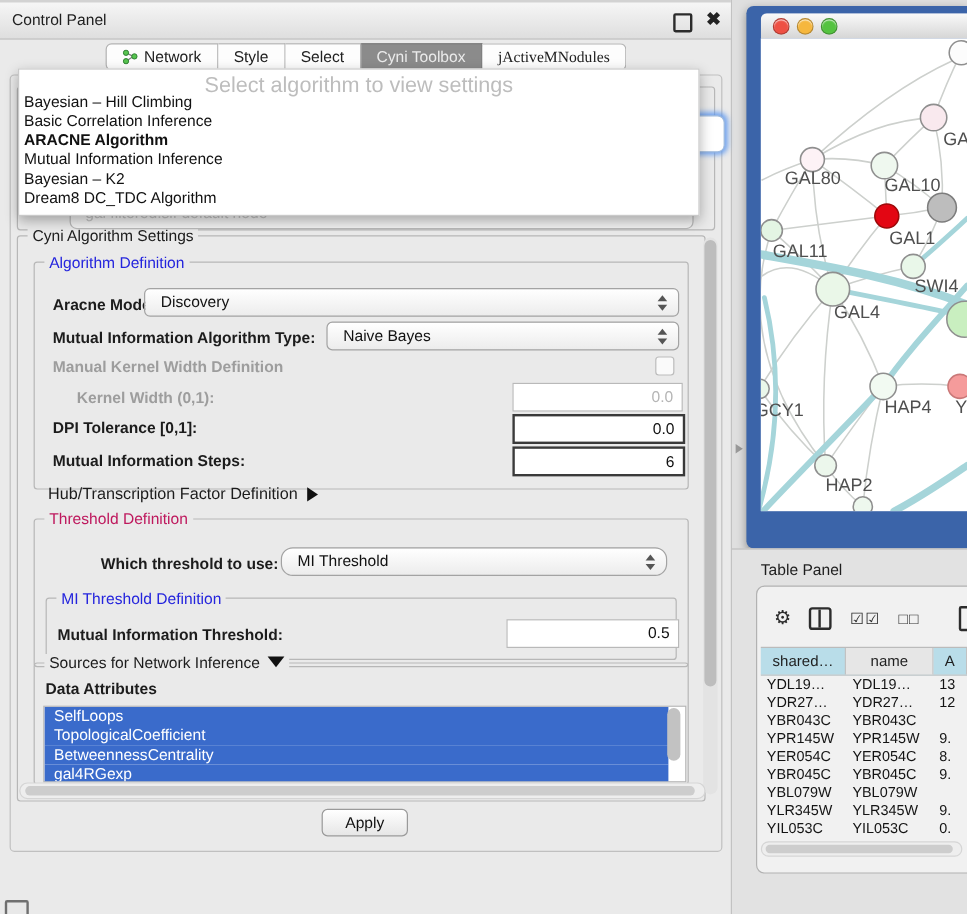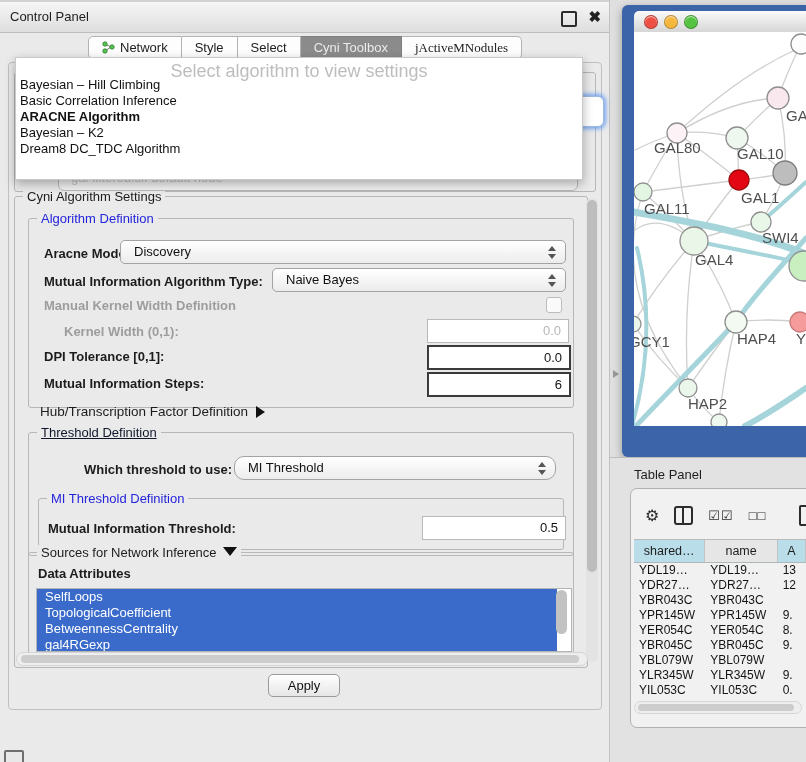--- a/index.html
+++ b/index.html
@@ -22,21 +22,21 @@
   .seg:last-child{border-radius:0 5px 5px 0;font-family:Liberation Serif, serif;}
   .seg.sel{background:#8b8b8b;color:#ebebeb;border-color:#7e7e7e;}
 
   
   .content{position:absolute;left:8px;top:62px;width:592px;height:646px;background:#eaeaea;
            border:1px solid #c0c0c0;border-radius:4px;}
 
   .grp{position:absolute;border:1px solid #b7b7b7;border-radius:3px;}
   .legend{position:absolute;top:-8px;left:8px;background:#eaeaea;padding:0 4px;font-size:13px;white-space:nowrap;}
   .legend.blue{color:#2424dd;}
-  .legend.green{color:#0f172a;text-decoration:underline;}
+  .legend.green{color:#be185d;}
   .legend.black{color:#1c1c1c;}
 
   .lbl{position:absolute;font-size:13px;font-weight:bold;color:#1c1c1c;white-space:nowrap;}
   .lbl.dis{color:#9d9d9d;}
 
   .combo{position:absolute;background:linear-gradient(#ffffff,#ececec);border:1px solid #a3a3a3;border-radius:5px;
          font-size:13px;color:#111;line-height:22px;padding-left:13px;box-sizing:border-box;height:24px;}
   .spin{position:absolute;right:9px;top:4px;width:8px;height:15px;}
   .spin .up{position:absolute;top:1px;left:0;width:0;height:0;border-left:4px solid transparent;border-right:4px solid transparent;border-bottom:5px solid #555;}
   .spin .dn{position:absolute;bottom:1px;left:0;width:0;height:0;border-left:4px solid transparent;border-right:4px solid transparent;border-top:5px solid #555;}
@@ -153,20 +153,21 @@
     <div class="grp" style="left:14px;top:72px;width:580px;height:118px;" data-name="inference-algorithm-group"></div>
     <div class="focus-combo" data-name="algorithm-combo-focused"></div>
     <div class="ghost-combo" data-name="network-selection-combo">gal filtered.sif default node</div>
 
     <div class="dropdown" data-name="algorithm-dropdown">
       <div class="dd-ph" data-name="dropdown-placeholder">Select algorithm to view settings</div>
       <div class="dd-list" data-name="algorithm-dropdown-list">
           <div class="dd-item" data-name="algorithm-option">Bayesian – Hill Climbing</div>
           <div class="dd-item" data-name="algorithm-option">Basic Correlation Inference</div>
           <div class="dd-item sel" data-name="algorithm-option">ARACNE Algorithm</div>
+          <div class="dd-item" data-name="algorithm-option">Mutual Information Inference</div>
           <div class="dd-item" data-name="algorithm-option">Bayesian – K2</div>
           <div class="dd-item" data-name="algorithm-option">Dream8 DC_TDC Algorithm</div>
         </div>
     </div>
 
     <div class="grp" style="left:14px;top:196px;width:572px;height:470px;" data-name="cyni-algorithm-settings-group">
       <div class="legend black" data-name="settings-group-title">Cyni Algorithm Settings</div>
     </div>
     <div class="vtrack" style="left:586px;top:198px;width:12px;height:464px;" data-name="settings-vertical-scrollbar">
       <div class="vthumb" style="left:1px;top:2px;width:10px;height:372px;" data-name="settings-scroll-thumb"></div>

